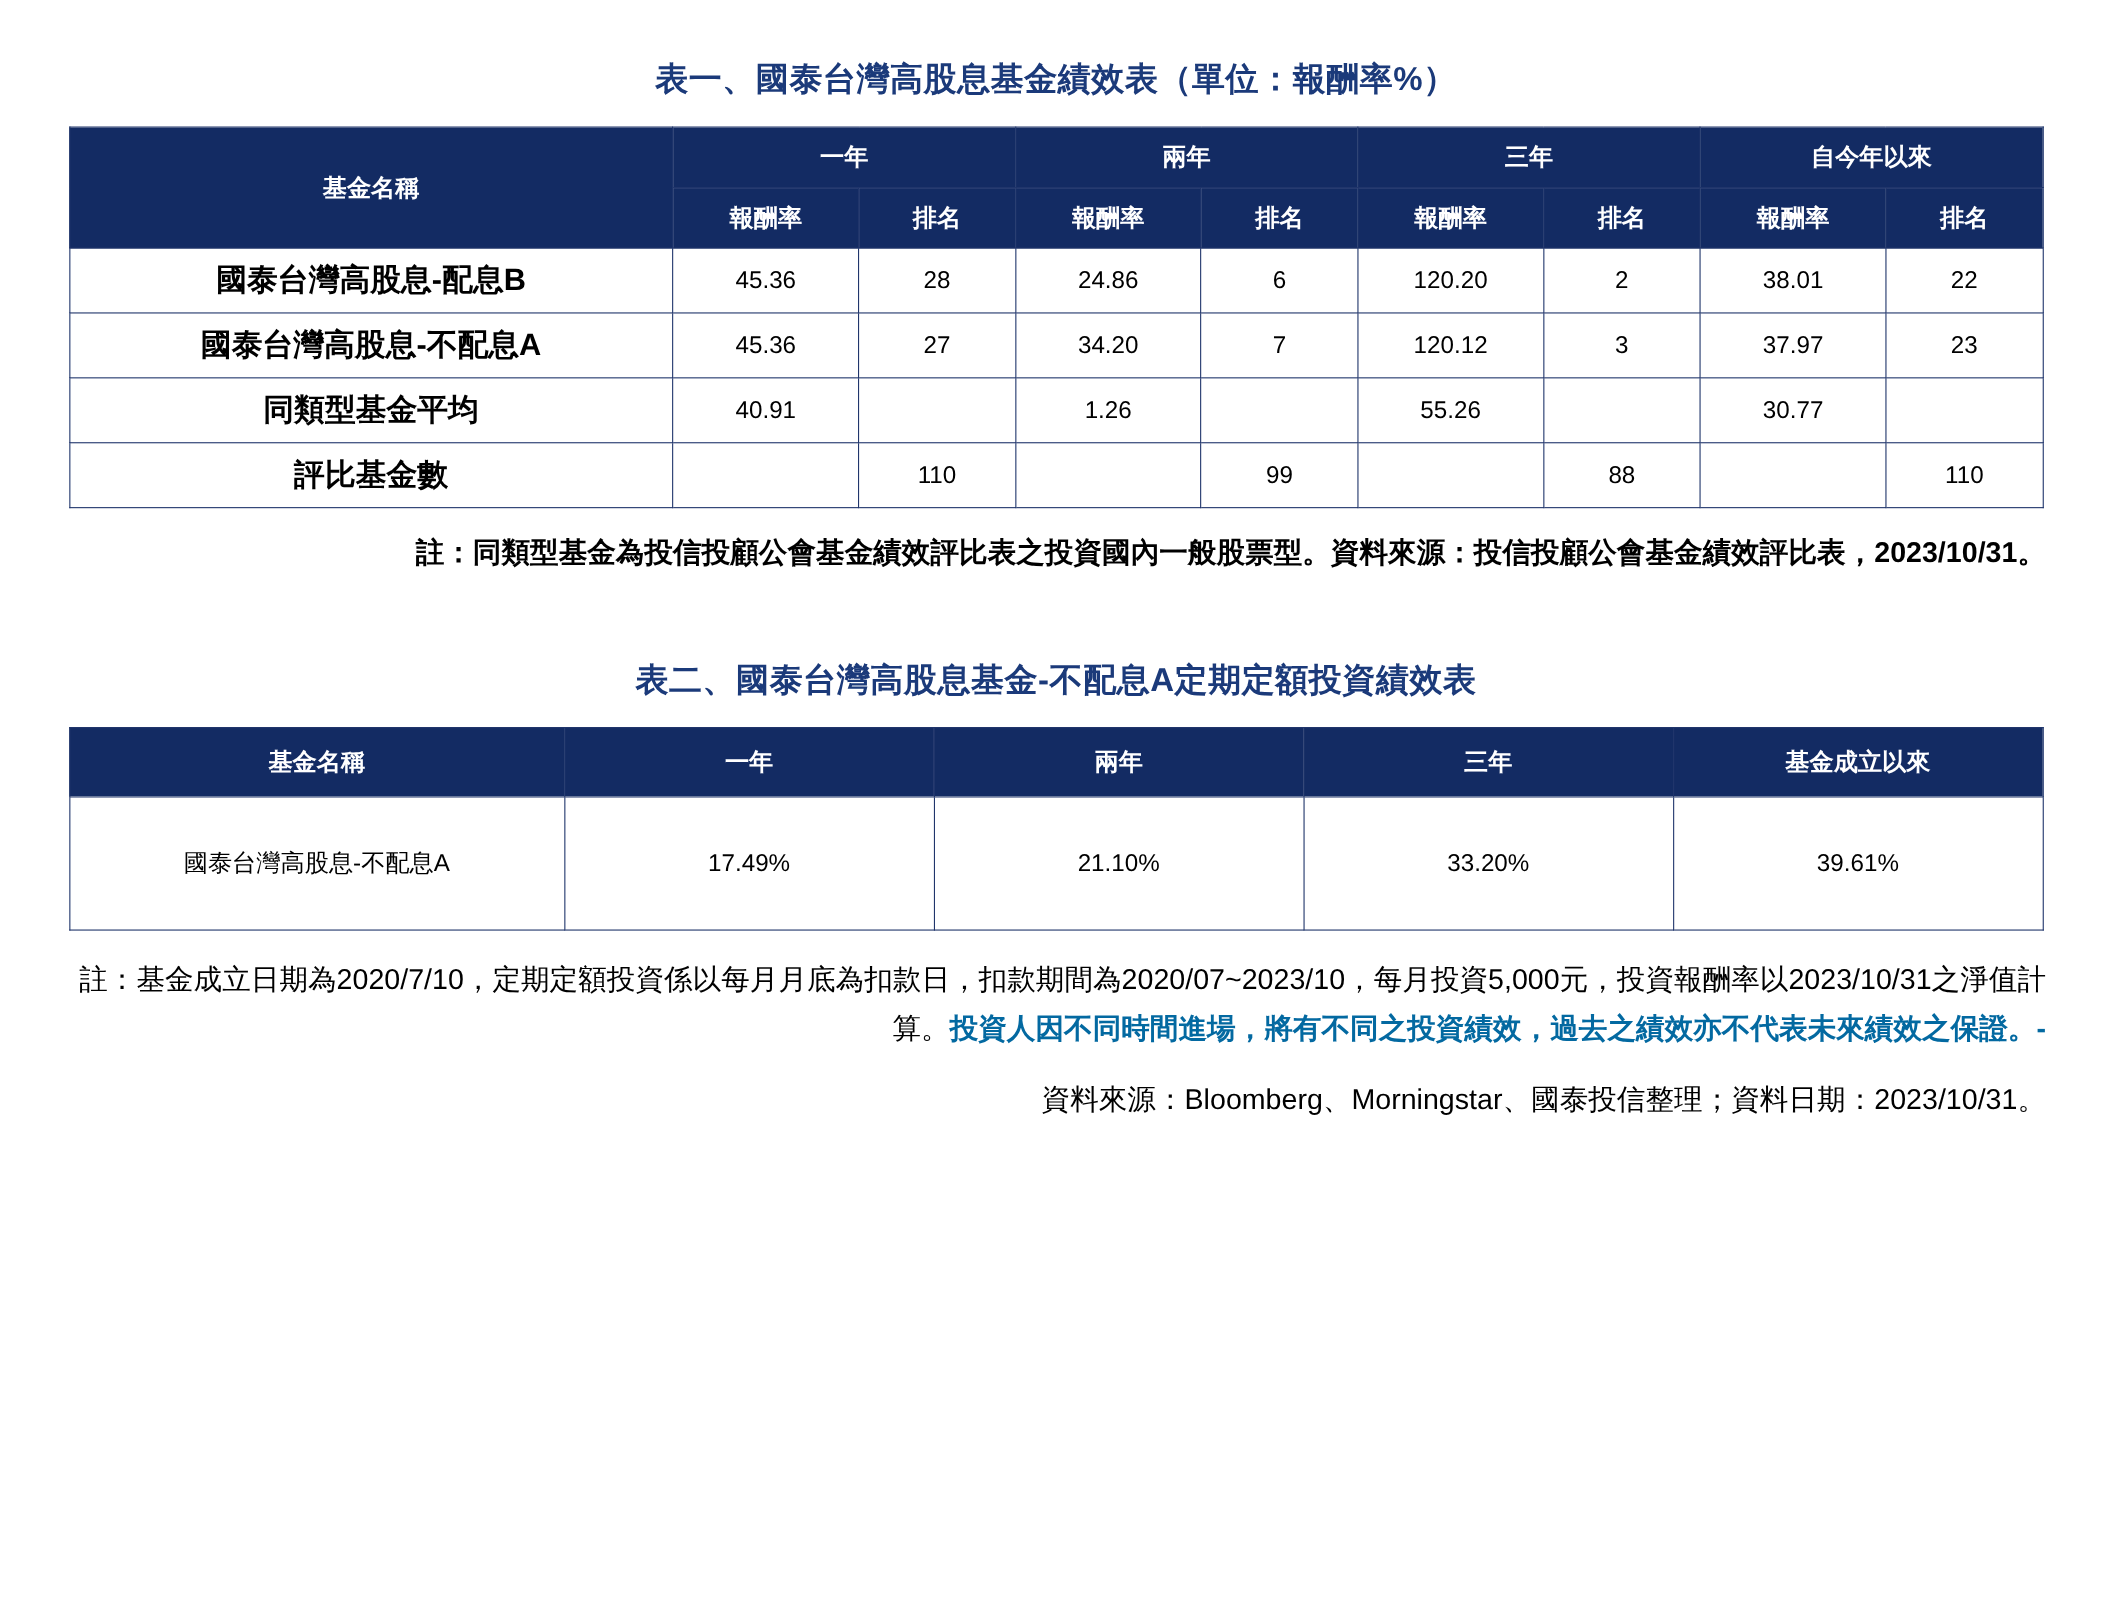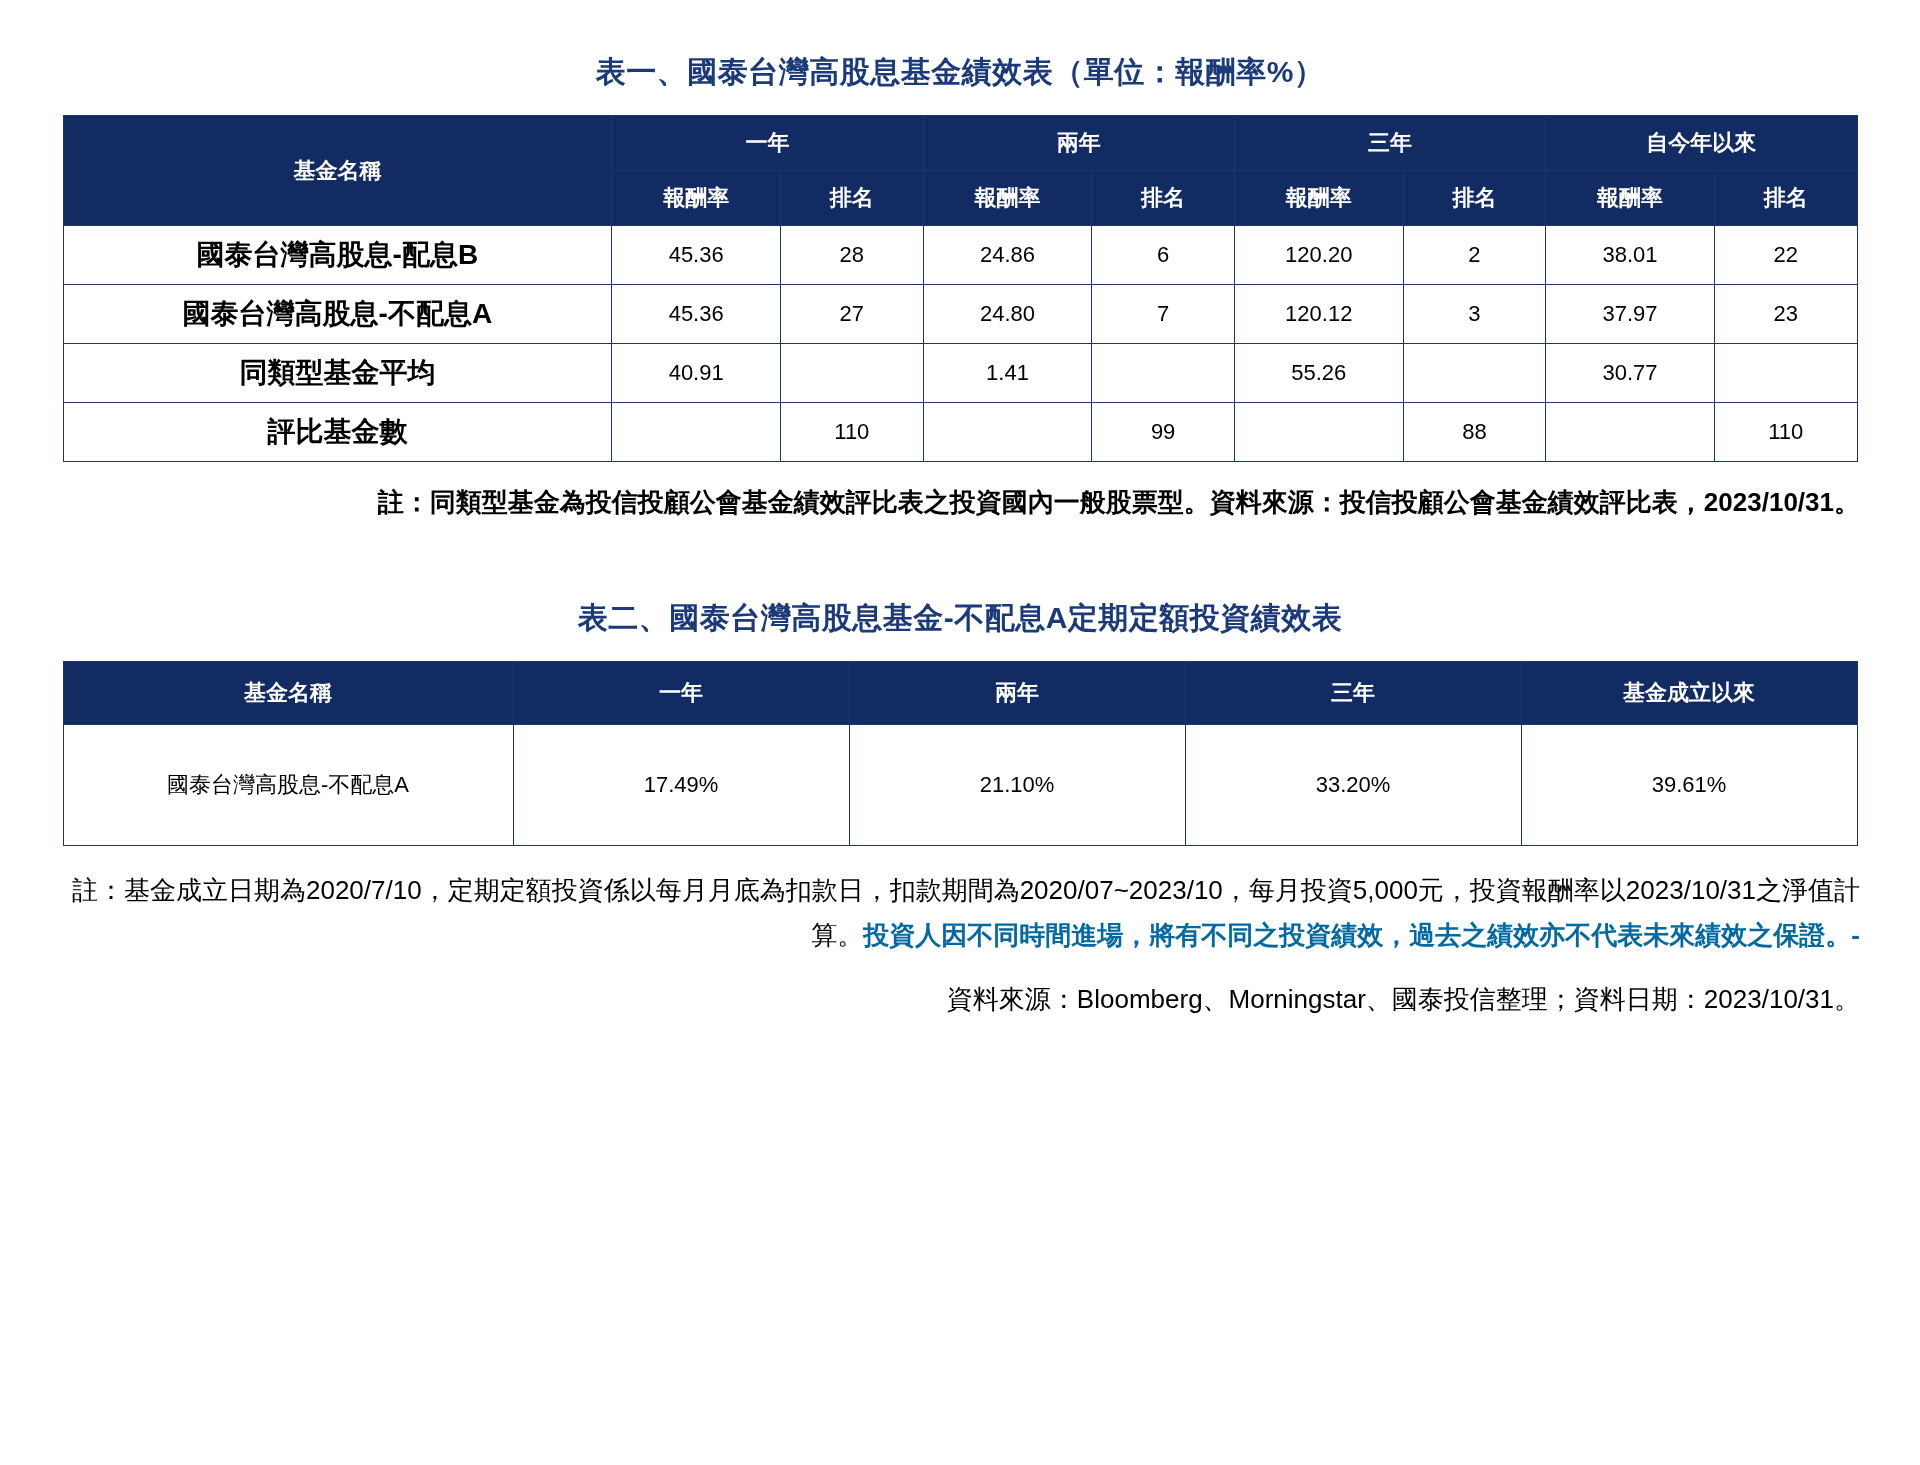--- a/index.html
+++ b/index.html
@@ -154,32 +154,32 @@
         <td>6</td>
         <td>120.20</td>
         <td>2</td>
         <td>38.01</td>
         <td>22</td>
       </tr>
       <tr>
         <td class="name">國泰台灣高股息-不配息A</td>
         <td>45.36</td>
         <td>27</td>
-        <td>24.80</td>
+        <td>34.20</td>
         <td>7</td>
         <td>120.12</td>
         <td>3</td>
         <td>37.97</td>
         <td>23</td>
       </tr>
       <tr>
         <td class="name">同類型基金平均</td>
         <td>40.91</td>
         <td></td>
-        <td>1.41</td>
+        <td>1.26</td>
         <td></td>
         <td>55.26</td>
         <td></td>
         <td>30.77</td>
         <td></td>
       </tr>
       <tr>
         <td class="name">評比基金數</td>
         <td></td>
         <td>110</td>

